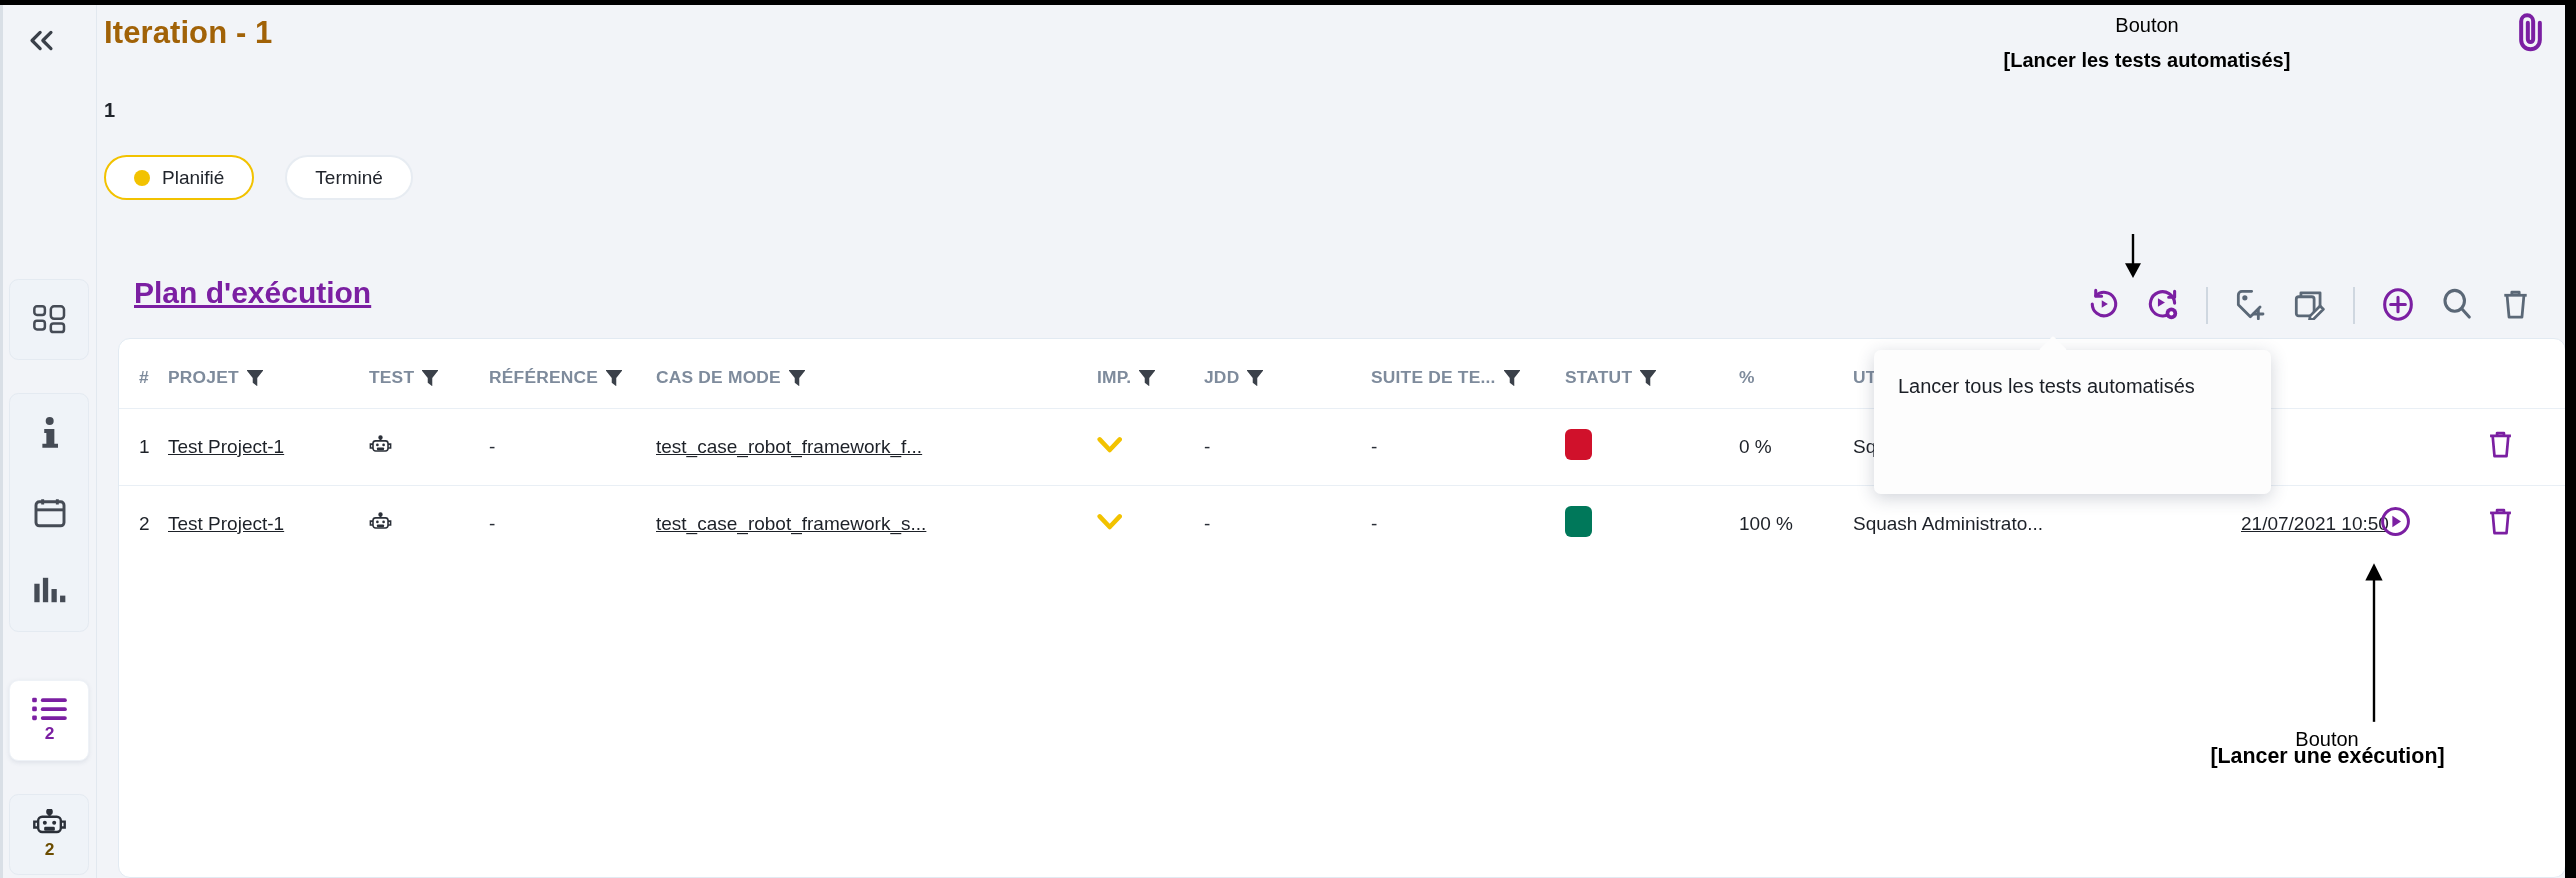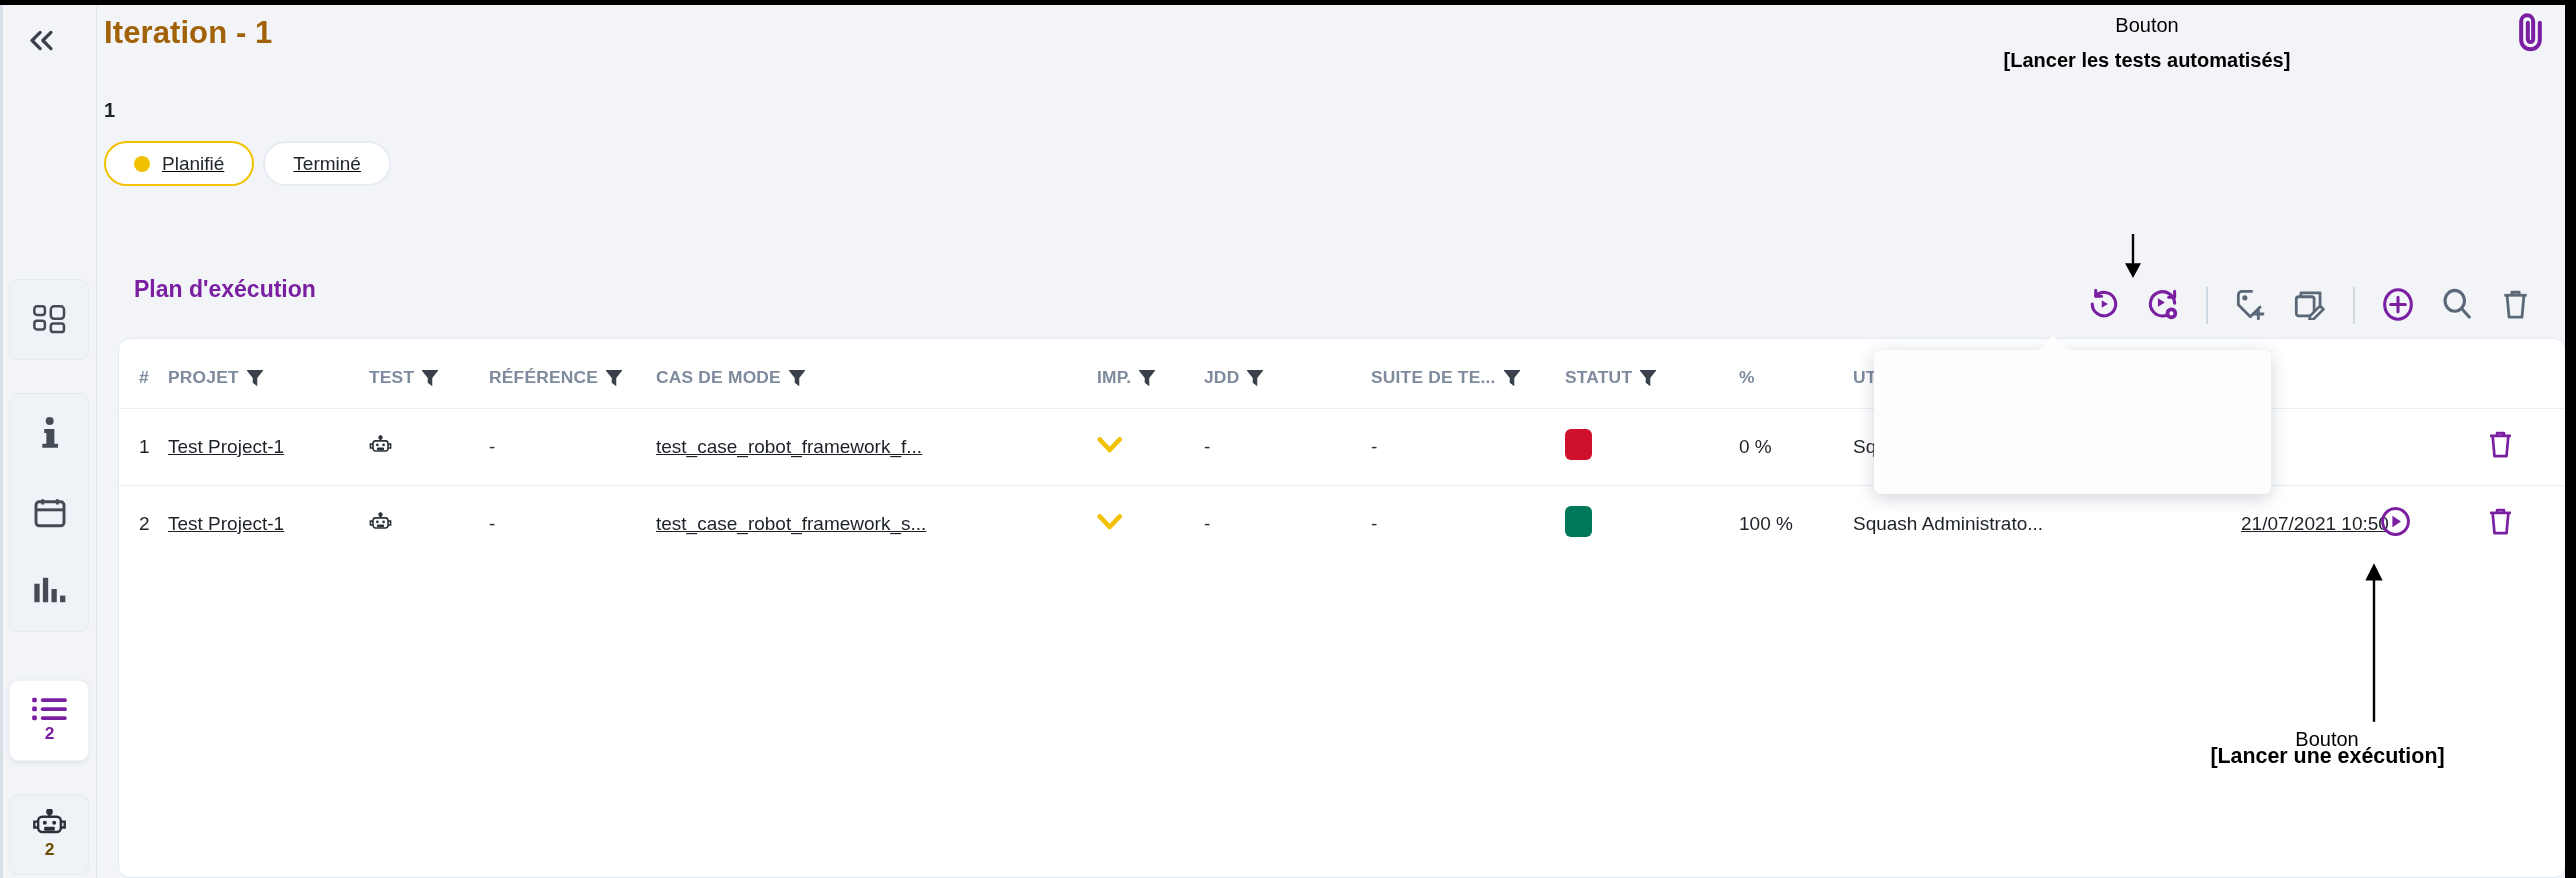--- a/index.html
+++ b/index.html
@@ -70,37 +70,37 @@
     position: absolute; left: 104px; top: 14.7px;
     font-size: 31px; font-weight: 700; color: #a16207;
     letter-spacing: 0.1px;
   }
   .iter-num {
     position: absolute; left: 104px; top: 99px;
     font-size: 20px; font-weight: 700; color: #20242b;
   }
 
   
-  .pills { position: absolute; left: 104px; top: 141px; display: flex; gap: 9px; text-decoration: underline; }
+  .pills { position: absolute; left: 104px; top: 155px; display: flex; gap: 31px; }
   .pill {
     height: 45px; border-radius: 23px;
     background: #ffffff;
     border: 2px solid #e7ecf2;
     display: flex; align-items: center; gap: 12px;
     padding: 0 28px;
     font-size: 19px; color: #21252c;
     cursor: pointer; white-space: nowrap;
   }
   .pill.active { border-color: #f2c200; }
   .pill .dot { width: 16px; height: 16px; border-radius: 50%; background: #f2c200; }
 
   
   .section-title {
     position: absolute; left: 134px; top: 276px;
-    font-size: 23px; font-weight: 700; color: #7b1fa2;
+    font-size: 30px; font-weight: 700; color: #7b1fa2; text-decoration: underline;
   }
 
   
   .toolbar {
     position: absolute; right: 31px; top: 277px;
     display: flex; align-items: center; gap: 0;
   }
   .tb-btn {
     width: 59px; height: 56px;
     display: flex; align-items: center; justify-content: center;
@@ -563,20 +563,21 @@
                 <path d="M4.6 5.5l1.5 16.5h9.8l1.5-16.5"></path>
               </svg>
             </span>
           </td>
         </tr>
       </tbody>
     </table>
   </div>
 
   <div class="menu">
+    <div class="menu-item">Lancer tous les tests automatisés</div>
   </div>
 
   <div class="anno" style="left:1846px; top:12px; width:602px;">Bouton</div>
   <div class="anno" style="left:1846px; top:47px; width:602px; font-weight:700;">[Lancer les tests automatisés]</div>
 
   <svg class="anno-arrow" style="left:2113px; top:234px;" width="40" height="48" viewBox="0 0 60 72">
     <path d="M30 0v48" stroke="#000" stroke-width="3.6"></path>
     <path d="M30 66l-12-22h24z" fill="#000"></path>
   </svg>
 

